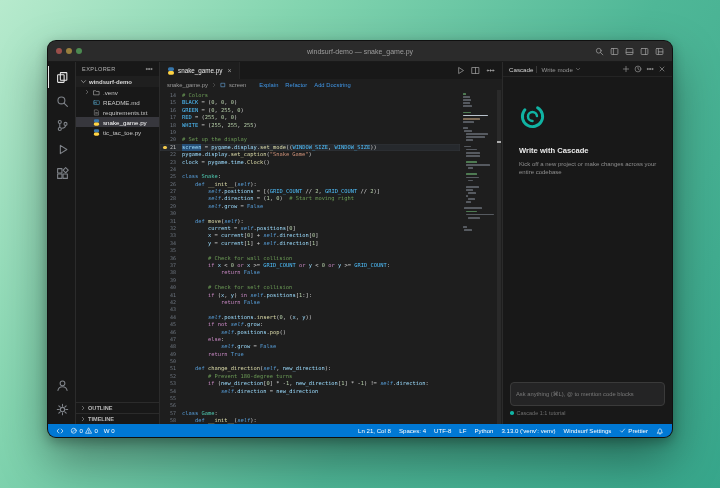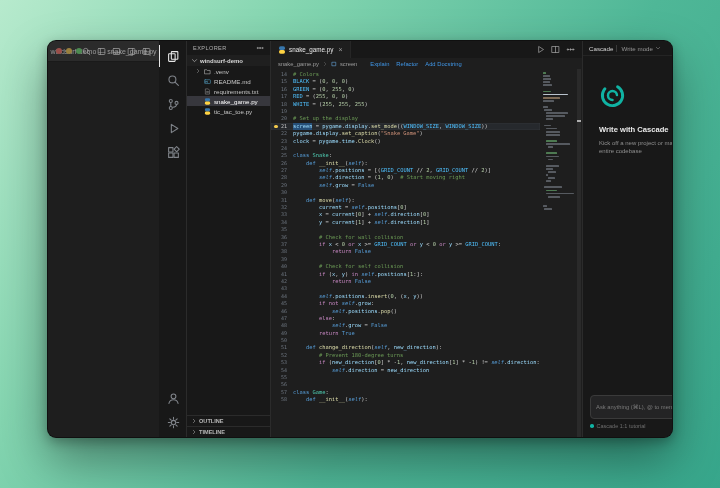--- a/index.html
+++ b/index.html
@@ -6,21 +6,21 @@
   html,body { width:720px; height:488px; overflow:hidden; }
   body { font-family:"Liberation Sans","DejaVu Sans",sans-serif; }
 
   .bg { width:720px; height:488px; position:relative;
         background:linear-gradient(125deg,#b7eacd 0%,#84d5b0 28%,#4fb797 62%,#37a68b 100%); }
 
   .window { position:absolute; left:47px; top:40px; width:626px; height:398px;
             background:#1e1e1e; border-radius:9px; overflow:hidden;
             border:1px solid rgba(0,0,0,.45);
             box-shadow:0 22px 48px rgba(0,0,0,.38), 0 4px 12px rgba(0,0,0,.28);
-            display:flex; }
+            display:flex; flex-direction:column; }
 
   
   .titlebar { height:21px; flex:0 0 auto; background:#2b2b2b; border-bottom:1px solid #1a1a1a;
               display:flex; align-items:center; padding:0 8px; position:relative; }
   .traffic { display:flex; gap:4px; z-index:2; }
   .tl { width:6px; height:6px; border-radius:50%; background:#5a5a5a; }
   .tl.r { background:#9b4f4a; } .tl.y { background:#99803e; } .tl.g { background:#4c8a51; }
   .win-title { position:absolute; left:0; right:0; text-align:center; font-size:7px; color:#9d9d9d; }
   .tb-icons { margin-left:auto; display:flex; gap:6px; color:#9f9f9f; z-index:2; }
   .ic { display:inline-flex; align-items:center; justify-content:center; }

